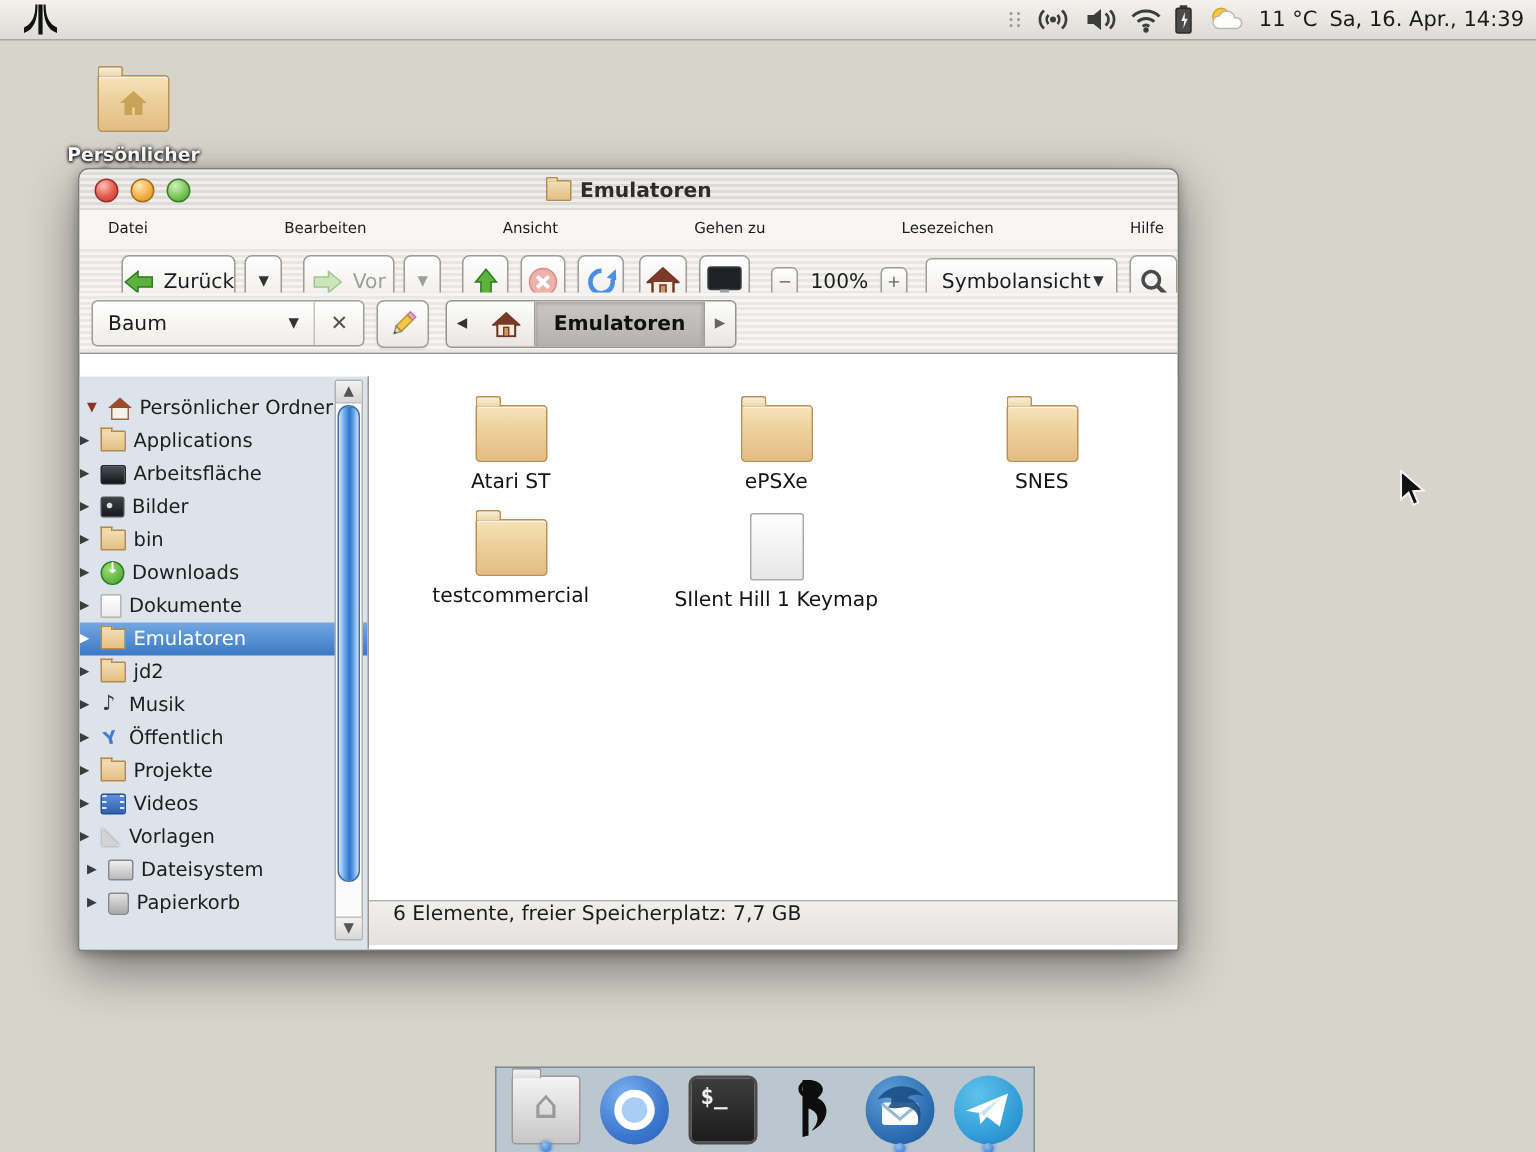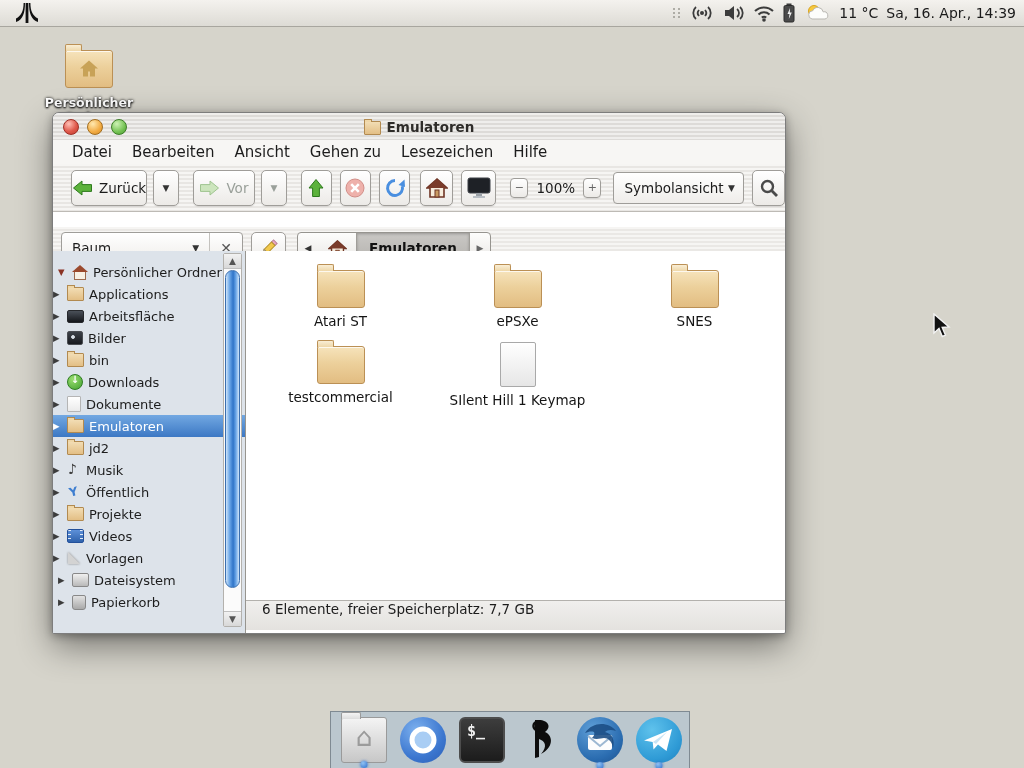--- a/index.html
+++ b/index.html
@@ -46,39 +46,39 @@
   .tl.yellow{background:radial-gradient(circle at 35% 28%,#ffe8af,#f2aa41 60%,#d38d2b);border:1px solid #a26d1e;}
   .tl.green{background:radial-gradient(circle at 35% 28%,#cdf2b4,#74c253 60%,#4d9c34;);border:1px solid #3c7d27;background:radial-gradient(circle at 35% 28%,#cdf2b4,#74c253 60%,#4d9c34);}
   .title{position:absolute;left:0;right:0;text-align:center;font-size:13.5px;font-weight:bold;color:#2e2c29;pointer-events:none;}
   .title .mini-folder{display:inline-block;vertical-align:-3px;margin-right:6px;}
   .mini-folder{width:15px;height:12px;position:relative;border:1px solid #b28a50;border-radius:1px;
     background:linear-gradient(#f2ddb4,#e3bf85);}
   .mini-folder::before{content:"";position:absolute;top:-3px;left:-1px;width:6px;height:2px;
     background:#efd7a8;border:1px solid #b28a50;border-bottom:none;border-radius:1px 1px 0 0;}
 
   .menubar{position:absolute;left:0;top:27px;right:0;height:24px;background:#f7f6f4;
-    border-bottom:1px solid #cfccc7;display:flex;align-items:center;gap:2px;padding-left:10px;font-size:15px;color:#1c1c1c;}
+    border-bottom:1px solid #cfccc7;display:flex;align-items:center;gap:2px;padding-left:10px;font-size:10px;color:#1c1c1c;justify-content:space-between;}
   .menu-item{padding:2px 9px;border-radius:3px;cursor:default;}
 
   .toolbar{position:absolute;left:0;top:51px;right:0;height:47px;
     background:repeating-linear-gradient(180deg,#f6f5f3 0 2px,#e8e6e3 2px 4px);
-    border-bottom:1px solid #bdbab5;display:flex;align-items:center;padding-left:18px;}
+    border-bottom:1px solid #bdbab5;display:flex;align-items:center;padding-left:28px;}
   .tbtn{height:34px;background:linear-gradient(#ffffff,#eceae7);border:1px solid #9f9d99;border-radius:5px;
     display:flex;align-items:center;justify-content:center;gap:6px;font-size:13.5px;color:#1c1c1c;
     box-shadow:inset 0 1px 0 rgba(255,255,255,.8),0 1px 1px rgba(0,0,0,.08);}
   .tbtn.disabled{color:#9aa09a;}
   .chev{font-size:9px;color:#333;}
   .tbtn.small-sq{height:18px;width:18px;border-radius:4px;font-size:11px;color:#666;}
   .zoom-label{font-size:13.5px;color:#1c1c1c;padding:0 8px;}
   .combo{height:30px;background:linear-gradient(#ffffff,#efedea);border:1px solid #9f9d99;border-radius:4px;
     display:flex;align-items:center;font-size:13.5px;color:#1c1c1c;
     box-shadow:inset 0 1px 0 rgba(255,255,255,.8);}
 
   
-  .locbar{position:absolute;left:0;top:114px;right:0;height:40px;
+  .locbar{position:absolute;left:0;top:82px;right:0;height:40px;
     background:repeating-linear-gradient(180deg,#f6f5f3 0 2px,#eae8e5 2px 4px);
     border-bottom:1px solid #97958f;display:flex;align-items:center;}
   .side-combo{position:absolute;left:8px;top:5px;width:180px;height:29px;}
   .side-combo .cx{margin-left:auto;display:flex;align-items:center;height:100%;}
   .side-combo .divider{width:1px;height:100%;background:#c4c2be;margin:0 0;}
   .pencil-btn{position:absolute;left:198px;top:5px;width:33px;height:30px;}
   .crumbbar{position:absolute;left:244px;top:5px;width:192px;height:30px;border:1px solid #96948f;border-radius:4px;
     display:flex;overflow:hidden;background:linear-gradient(#fdfdfc,#e8e6e3);}
   .crumb-seg{display:flex;align-items:center;justify-content:center;height:100%;}
   .crumb-seg.pressed{background:linear-gradient(#cac8c5,#b4b2ae);box-shadow:inset 0 1px 3px rgba(0,0,0,.25);

